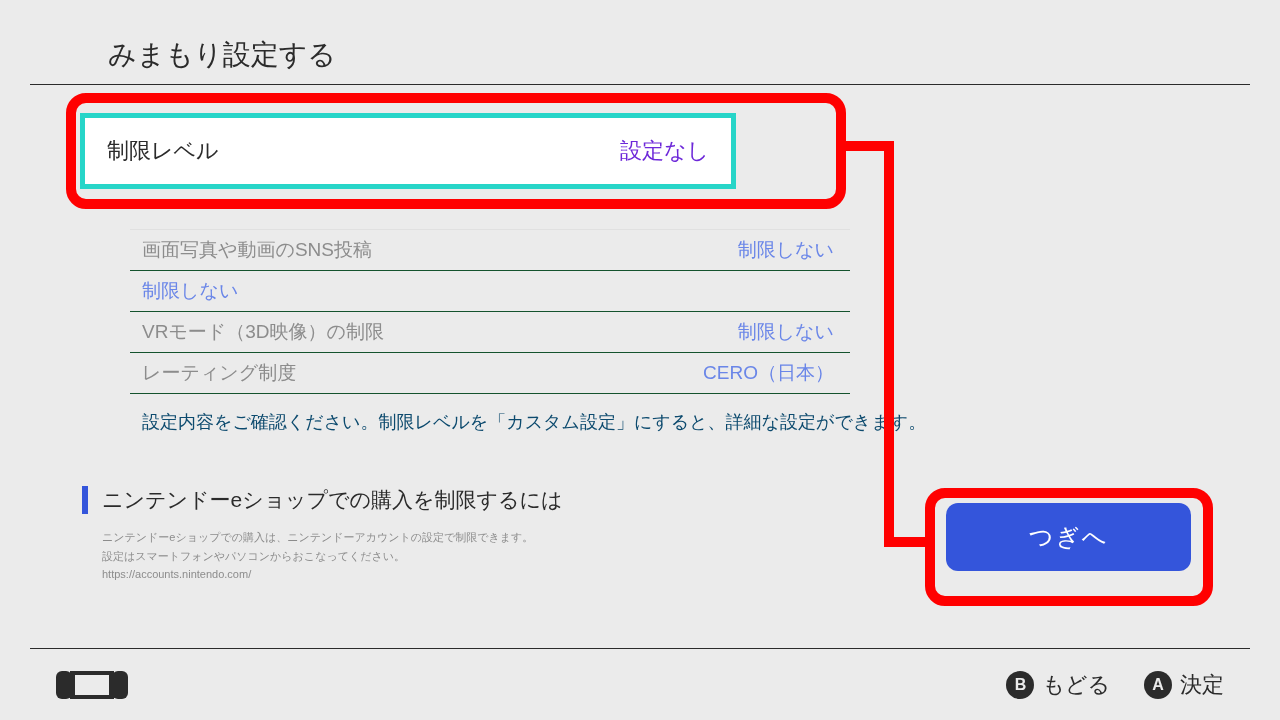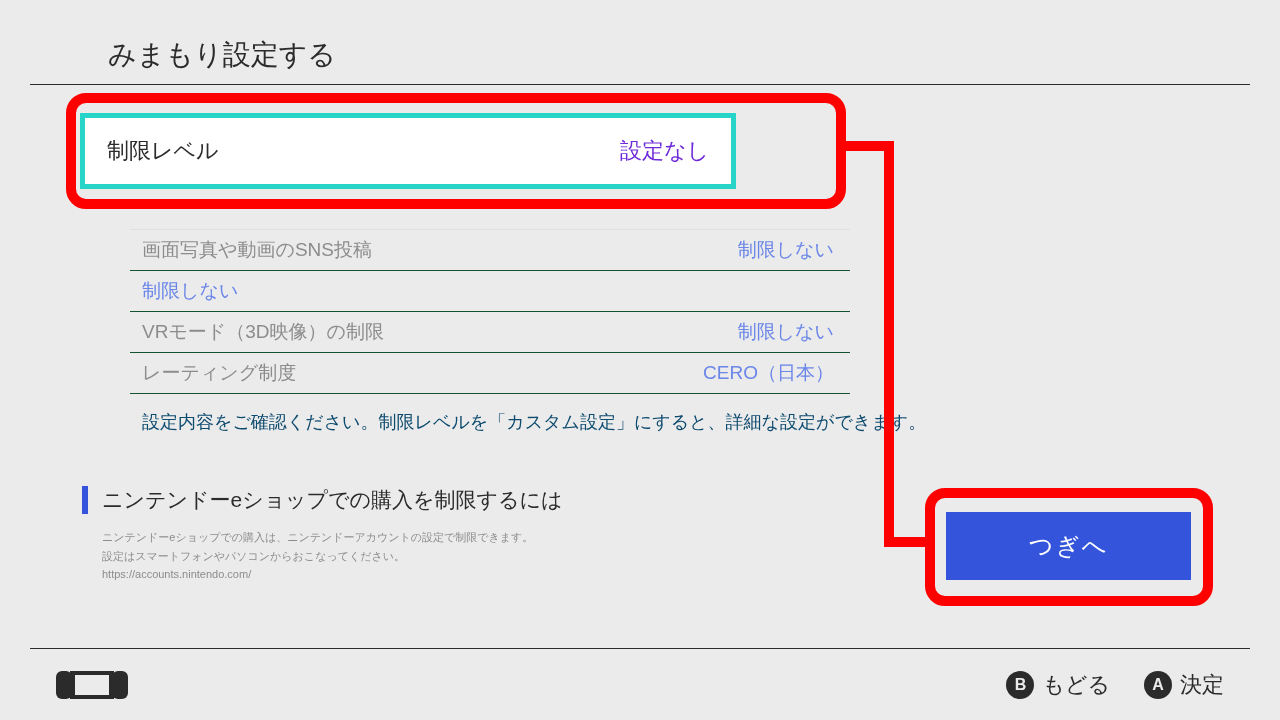--- a/index.html
+++ b/index.html
@@ -127,32 +127,32 @@
   .eshop-body {
     padding-left: 20px;
     font-size: 11px;
     color: #8c8c8c;
     line-height: 1.7;
   }
 
   
   .next-btn {
     position: absolute;
-    top: 427px; left: 946px;
+    top: 418px; left: 946px;
     width: 245px; height: 68px;
     background: #3455db;
     color: #fff;
     font-size: 24px;
     display: flex;
     align-items: center;
     justify-content: center;
     letter-spacing: 2px;
     z-index: 6;
     cursor: pointer;
-    border-radius: 0;
+    border-radius: 12px;
   }
 
   
   .footer {
     position: absolute;
     left: 30px; right: 30px;
     bottom: 0;
     height: 72px;
     border-top: 1px solid #2b2b2b;
     display: flex;

